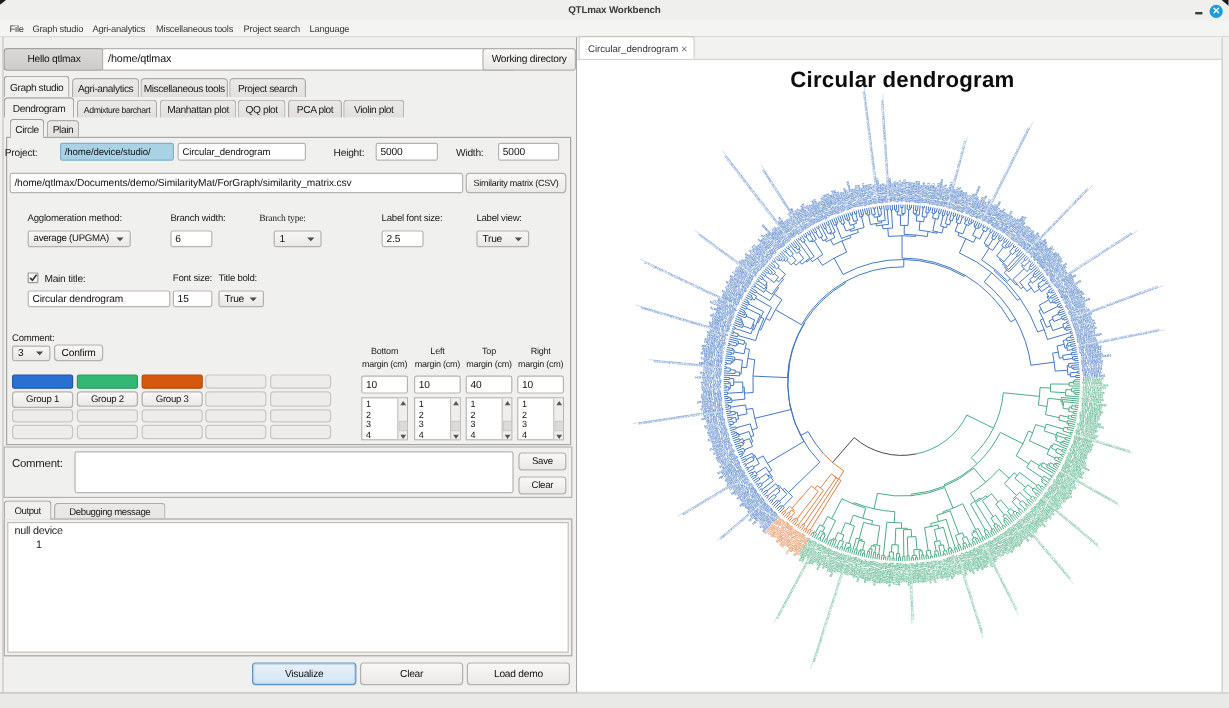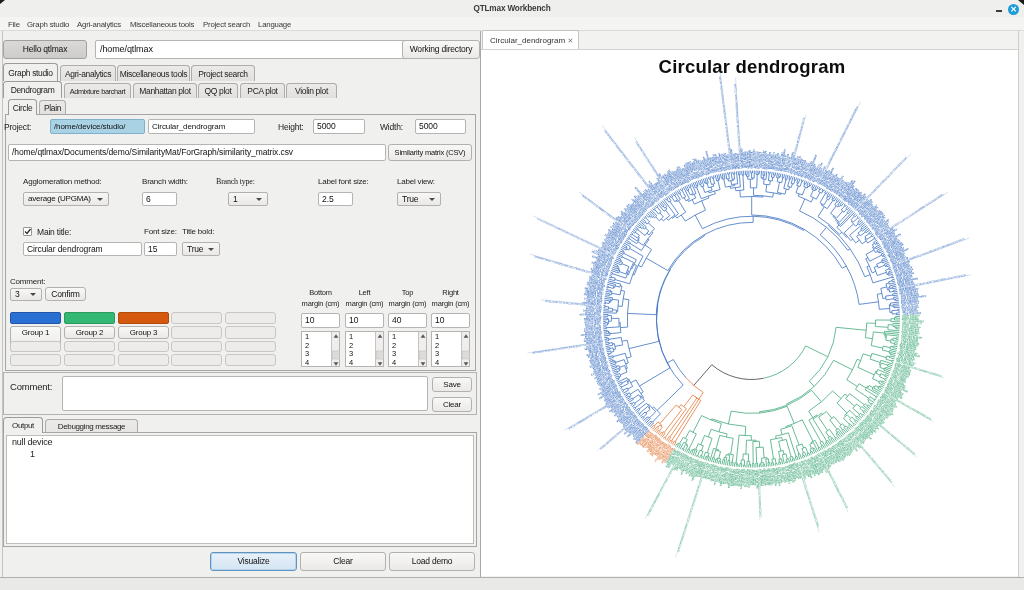--- a/index.html
+++ b/index.html
@@ -30,21 +30,21 @@
     <path d="M0 0 L6 0 L6 5 Z" fill="#1b1b1b"></path>
   </svg>
 <div class="ab" style="left:0px;top:17px;width:1024px;height:14px;background:#f4f4f2;border-bottom:1px solid #dadad8;"></div>
 <div class="lbl" style="left:8px;top:20px;font-size:7.8px;color:#3a3a3a;">File</div>
 <div class="lbl" style="left:27px;top:20px;font-size:7.8px;color:#3a3a3a;">Graph studio</div>
 <div class="lbl" style="left:77px;top:20px;font-size:7.8px;color:#3a3a3a;">Agri-analytics</div>
 <div class="lbl" style="left:130px;top:20px;font-size:7.8px;color:#3a3a3a;">Miscellaneous tools</div>
 <div class="lbl" style="left:203px;top:20px;font-size:7.8px;color:#3a3a3a;">Project search</div>
 <div class="lbl" style="left:258px;top:20px;font-size:7.8px;color:#3a3a3a;">Language</div>
 <div class="btn" style="left:3px;top:40px;width:84px;height:19px;line-height:17px;font-size:8.5px;background:linear-gradient(#dbd9d7,#ceccca);border-color:#a3a19e;line-height:17px;">Hello qtlmax</div>
-<div class="inp" style="left:95px;top:40px;width:344px;height:19px;line-height:17px;font-size:9px;line-height:17px;padding-left:4px;">/home/qtlmax</div>
+<div class="inp" style="left:85px;top:40px;width:344px;height:19px;line-height:17px;font-size:9px;line-height:17px;padding-left:4px;">/home/qtlmax</div>
 <div class="btn" style="left:402px;top:40px;width:78px;height:19px;line-height:17px;font-size:8.5px;line-height:17px;">Working directory</div>
 <div class="tab act" style="left:3px;top:63px;width:55px;height:18px;line-height:18px;font-size:8.5px;">Graph studio</div>
 <div class="tab" style="left:60px;top:65px;width:56px;height:16px;line-height:16px;font-size:8.5px;">Agri-analytics</div>
 <div class="tab" style="left:117px;top:65px;width:73px;height:16px;line-height:16px;font-size:8.5px;">Miscellaneous tools</div>
 <div class="tab" style="left:191px;top:65px;width:64px;height:16px;line-height:16px;font-size:8.5px;">Project search</div>
 <div class="tab act" style="left:3px;top:81px;width:59px;height:17px;line-height:17px;font-size:8.5px;">Dendrogram</div>
 <div class="tab" style="left:64px;top:83px;width:67px;height:15px;line-height:15px;font-size:7.3px;">Admixture barchart</div>
 <div class="tab" style="left:133px;top:83px;width:64px;height:15px;line-height:15px;font-size:8.5px;">Manhattan plot</div>
 <div class="tab" style="left:198px;top:83px;width:40px;height:15px;line-height:15px;font-size:8.5px;">QQ plot</div>
 <div class="tab" style="left:240px;top:83px;width:45px;height:15px;line-height:15px;font-size:8.5px;">PCA plot</div>
@@ -84,21 +84,21 @@
 <div class="inp" style="left:144px;top:242px;width:33px;height:14px;line-height:12px;font-size:8.5px;line-height:12px;">15</div>
 <div class="combo" style="left:182px;top:242px;width:38px;height:14px;line-height:12px;font-size:8.5px;">True</div>
 <div class="lbl" style="left:10px;top:277px;font-size:8px;">Comment:</div>
 <div class="combo" style="left:10px;top:288px;width:32px;height:13px;line-height:11px;font-size:8.5px;">3</div>
 <div class="btn" style="left:45px;top:287px;width:41px;height:14px;line-height:12px;font-size:8.5px;line-height:12px;">Confirm</div>
 <div class="ab" style="left:10px;top:312px;width:51px;height:12px;background:#2a6fd2;border:1px solid #2255a8;border-radius:2px;"></div>
 <div class="ab" style="left:64px;top:312px;width:51px;height:12px;background:#33b873;border:1px solid #2a9a60;border-radius:2px;"></div>
 <div class="ab" style="left:118px;top:312px;width:51px;height:12px;background:#d4590e;border:1px solid #b34a0b;border-radius:2px;"></div>
 <div class="cell" style="left:171px;top:312px;width:51px;height:12px;"></div>
 <div class="cell" style="left:225px;top:312px;width:51px;height:12px;"></div>
-<div class="btn" style="left:10px;top:326px;width:51px;height:26px;line-height:11px;font-size:8px;line-height:11px;">Group 1</div>
+<div class="btn" style="left:10px;top:326px;width:51px;height:14px;line-height:11px;font-size:8px;line-height:11px;">Group 1</div>
 <div class="btn" style="left:64px;top:326px;width:51px;height:13px;line-height:11px;font-size:8px;line-height:11px;">Group 2</div>
 <div class="btn" style="left:118px;top:326px;width:51px;height:13px;line-height:11px;font-size:8px;line-height:11px;">Group 3</div>
 <div class="cell" style="left:171px;top:326px;width:51px;height:13px;"></div>
 <div class="cell" style="left:225px;top:326px;width:51px;height:13px;"></div>
 <div class="cell" style="left:10px;top:341px;width:51px;height:11px;"></div>
 <div class="cell" style="left:10px;top:354px;width:51px;height:12px;"></div>
 <div class="cell" style="left:64px;top:341px;width:51px;height:11px;"></div>
 <div class="cell" style="left:64px;top:354px;width:51px;height:12px;"></div>
 <div class="cell" style="left:118px;top:341px;width:51px;height:11px;"></div>
 <div class="cell" style="left:118px;top:354px;width:51px;height:12px;"></div>

